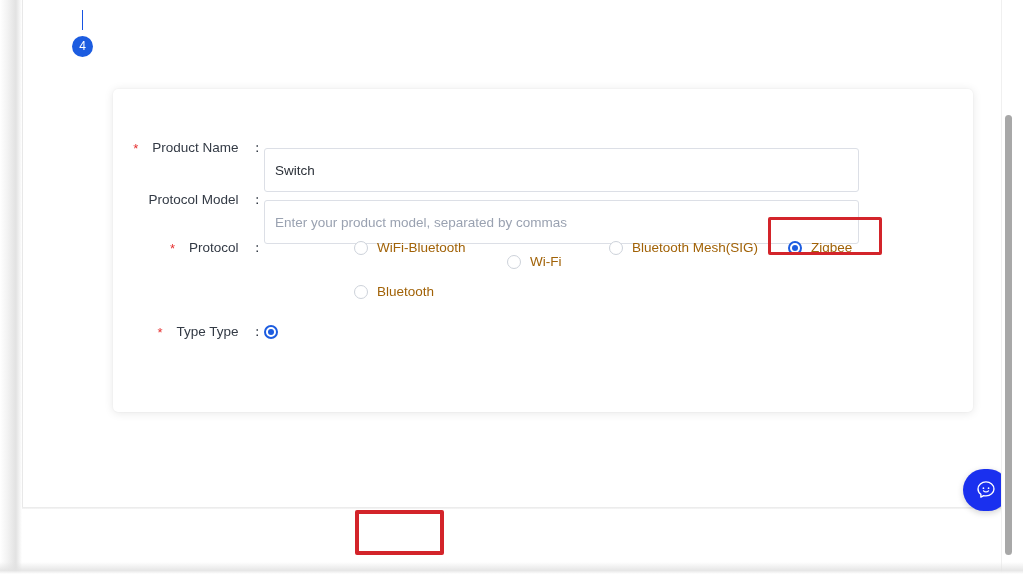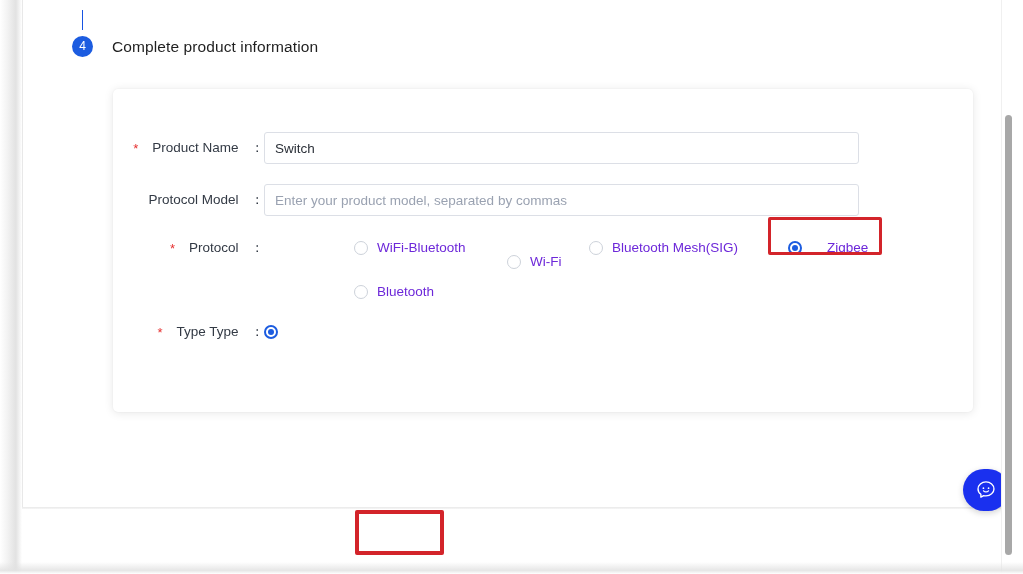--- a/index.html
+++ b/index.html
@@ -104,29 +104,30 @@
     font-size: 13px;
     margin-right: 2px;
     vertical-align: -1px;
   }
   .label-inline { font-size: 13.5px; color: #333a45; margin-left: 12px; }
 
   .text-input {
     position: absolute;
     left: 151px;
     width: 595px;
-    height: 32px;
+    height: 44px;
     border: 1px solid #dcdfe6;
     border-radius: 3px;
     background: #ffffff;
     font-family: "Liberation Sans", sans-serif;
     font-size: 13.5px;
     color: #2b3038;
     padding: 0 10px;
     outline: none;
+    margin-top: 16px;
   }
   .text-input::placeholder { color: #9aa2b1; }
 
   
   .radio-group {
     position: absolute;
     left: 151px; top: 0;
     height: 32px;
     display: flex;
     align-items: center;
@@ -155,34 +156,34 @@
     position: absolute;
     left: 50%; top: 50%;
     width: 6px; height: 6px;
     margin: -3px 0 0 -3px;
     border-radius: 50%;
     background: #1c5ce0;
   }
   .radio-label {
     margin-left: 9px;
     font-size: 13.5px;
-    color: #6d28d9;
+    color: #a16207;
     line-height: 16px;
     text-align: right;
   }
 
   
   .proto-row { position: absolute; left: 0; width: 860px; height: 32px; }
   .proto-row-1 { top: 0; }
   .proto-row-2 { top: 32px; }
   .slot { position: absolute; display: flex; align-items: center; height: 32px; }
   .slot-wifibt   { left: 241px; }
   .slot-wifi     { left: 394px; margin-top: 14px; }
-  .slot-btmesh   { left: 476px; }
-  .slot-zigbee   { left: 675px; gap: 16px; }
+  .slot-btmesh   { left: 496px; }
+  .slot-zigbee   { left: 675px; }
   .slot-bt       { left: 241px; margin-top: 12px; }
 
   
   .annot-zigbee {
     position: absolute;
     left: 655px; top: -15px;
     width: 114px; height: 38px;
     border: 3px solid #d3242a;
     border-radius: 2px;
     background: transparent;
@@ -262,21 +263,20 @@
 <body>
 
 <div id="root">
 
   <div class="page-edge-shadow"></div>
 
   <div class="content-panel">
 
     <div class="step-connector"></div>
     <div class="step-badge">4</div>
-    <div class="step-title">Complete product information</div>
 
     <div class="form-card">
 
       <div class="form-row row-name">
         <div class="field-label">
           <span class="req-star">*</span><span class="label-inline">Product Name</span><span class="label-inline">：</span>
         </div>
         <input class="text-input" type="text" value="Switch" style="">
       </div>
 

